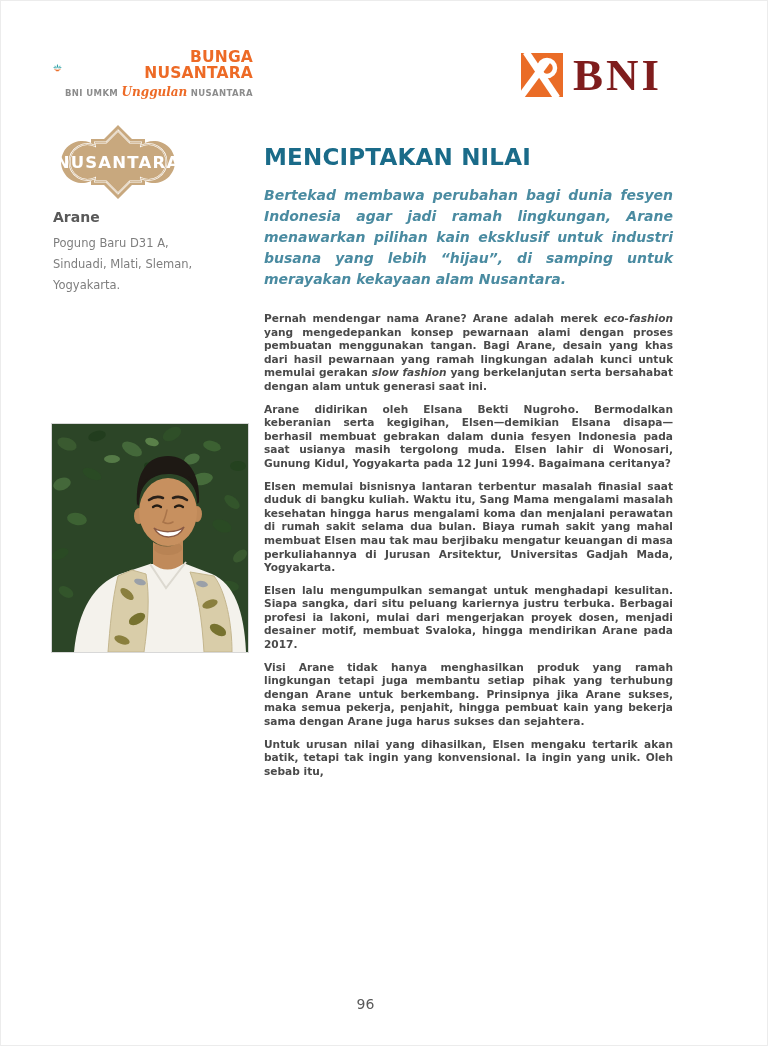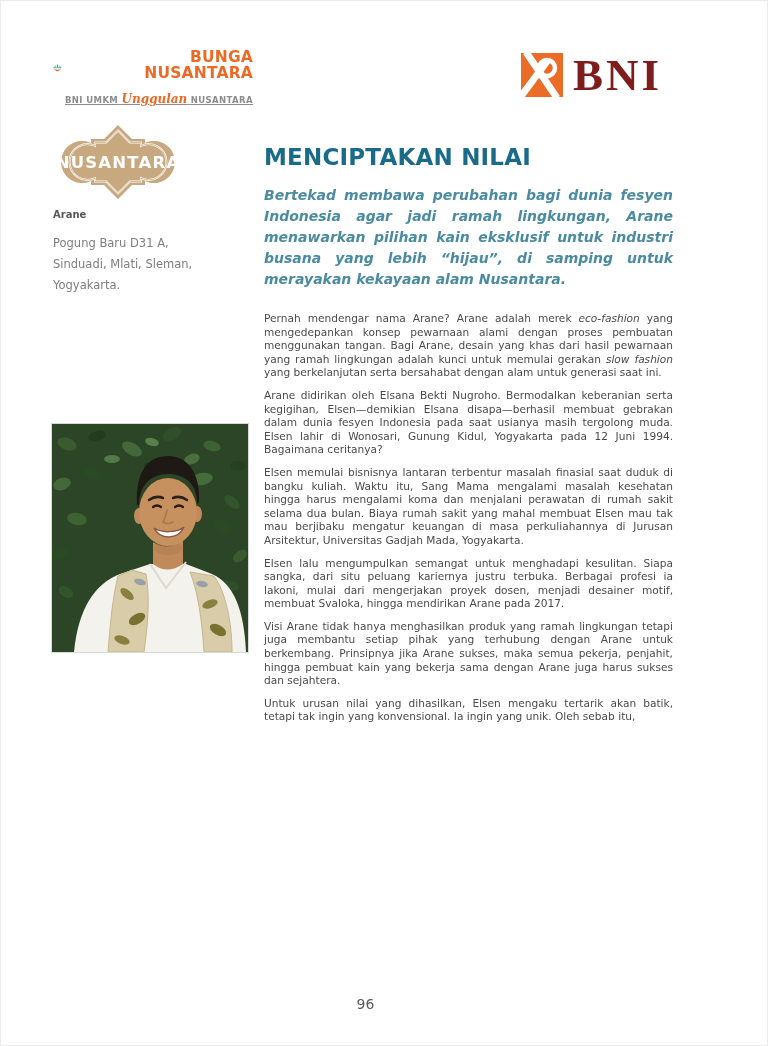--- a/index.html
+++ b/index.html
@@ -7,43 +7,43 @@
     position:relative;width:768px;height:1046px;background:#ffffff;
     border:1px solid #ececec;box-sizing:border-box;overflow:hidden;
     font-family:"DejaVu Sans","Liberation Sans",sans-serif;
   }
   
   .brand{position:absolute;left:52px;top:48px;width:200px;}
   .brand-row{display:flex;align-items:flex-start;}
   .lotus{width:34px;height:32px;margin-top:3px;}
   .brand-text{margin-left:3px;line-height:16px;font-weight:bold;font-size:15.5px;
     color:#ed6a26;letter-spacing:0.2px;text-align:right;}
-  .brand-tagline{margin-top:10px;font-size:8.5px;color:#8c8c8c;letter-spacing:0.4px;white-space:nowrap;text-decoration:underline;}
+  .brand-tagline{margin-top:3px;font-size:8.5px;color:#8c8c8c;letter-spacing:0.4px;white-space:nowrap;}
   .brand-tagline .script{font-family:"DejaVu Serif","Liberation Serif",serif;
     font-style:italic;color:#ed6a26;font-size:12px;letter-spacing:0;}
   .bni-logo{position:absolute;left:520px;top:52px;display:flex;align-items:center;}
   .bni-mark{width:42px;height:44px;}
   .bni-word{margin-left:10px;font-family:"Liberation Serif","DejaVu Serif",serif;
     font-weight:bold;font-size:45px;line-height:44px;color:#7f1d1d;letter-spacing:3px;}
   
   .badge{position:absolute;left:57px;top:122px;width:120px;height:78px;}
   .badge svg{position:absolute;inset:0;}
   .badge-label{position:absolute;inset:0;display:flex;align-items:center;justify-content:center;
     color:#ffffff;font-weight:bold;font-size:16.5px;letter-spacing:1.2px;}
-  .profile-name{position:absolute;left:52px;top:208px;font-size:10px;font-weight:bold;color:#595959;}
+  .profile-name{position:absolute;left:52px;top:208px;font-size:14px;font-weight:bold;color:#595959;}
   .profile-address{position:absolute;left:52px;top:232px;font-size:11.5px;line-height:21px;color:#7e7e7e;}
   .photo{position:absolute;left:50px;top:422px;width:196px;height:228px;
     border:1px solid #d8d8d8;box-sizing:content-box;}
   .photo svg{display:block;}
   
   .article{position:absolute;left:263px;top:143px;width:409px;}
   .article-title{margin:0 0 15px 0;font-size:23px;font-weight:bold;color:#1a6b89;letter-spacing:0.2px;}
   .article-lede{margin:0 0 22px 0;font-size:14px;line-height:21px;font-weight:bold;font-style:italic;
     color:#4a8ba1;text-align:justify;}
-  .body-para{margin:0 0 9px 0;font-size:10.6px;line-height:13.6px;color:#4a4a4a;text-align:justify;}
+  .body-para{margin:0 0 9px 0;font-size:10.6px;line-height:13.6px;color:#4a4a4a;text-align:justify;font-weight:bold;}
   .body-para i{font-style:italic;}
   
   .footer{position:absolute;left:57px;top:995px;width:615px;text-align:center;
     font-size:14px;color:#5a5a5a;}
 </style>
 </head>
 <body>
 
 <div class="page">
 

